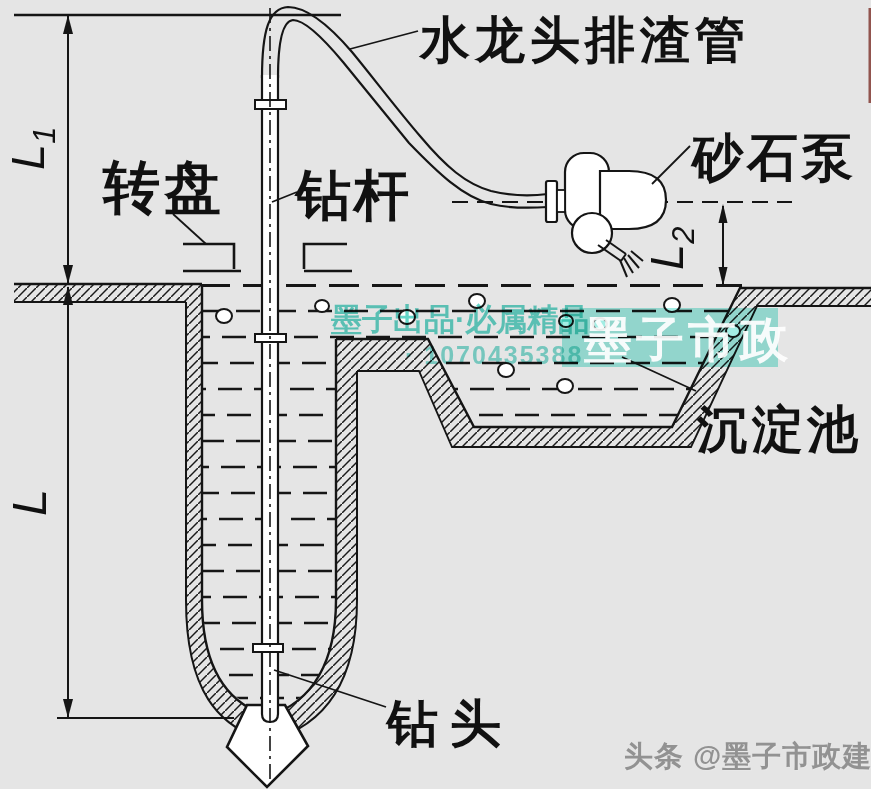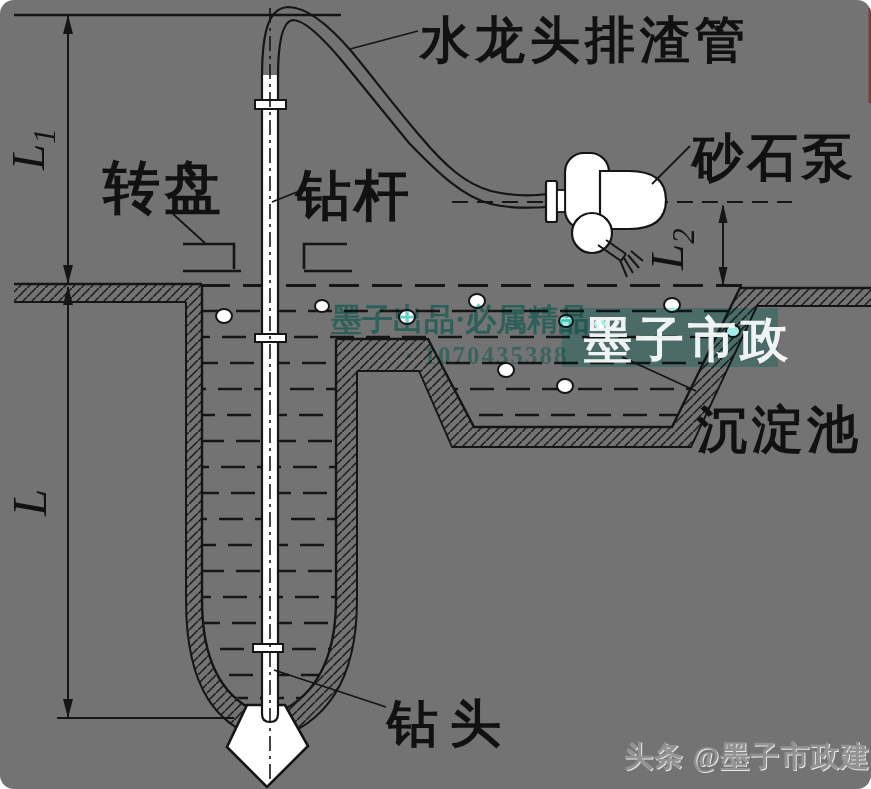--- a/index.html
+++ b/index.html
@@ -1,17 +1,17 @@
 <!DOCTYPE html>
 <html><head>
 <meta charset="utf-8">
 <style>
   html,body{margin:0;padding:0;background:#fff;}
-  #stage{position:relative;width:871px;height:789px;background:#737373;overflow:hidden;
-         font-family:Liberation Serif, serif;border-radius:14px;}
+  #stage{position:relative;width:871px;height:789px;background:#e5e5e5;overflow:hidden;
+         font-family:Liberation Sans, sans-serif;}
   svg{position:absolute;left:0;top:0;}
   .ln{stroke:#151515;fill:none;}
   .lbl{font-weight:bold;fill:#111;}
   .dim{font-style:italic;fill:#111;}
   .wm{font-weight:bold;mix-blend-mode:multiply;}
   .credit{font-weight:bold;}
 </style>
 </head>
 <body>
 

